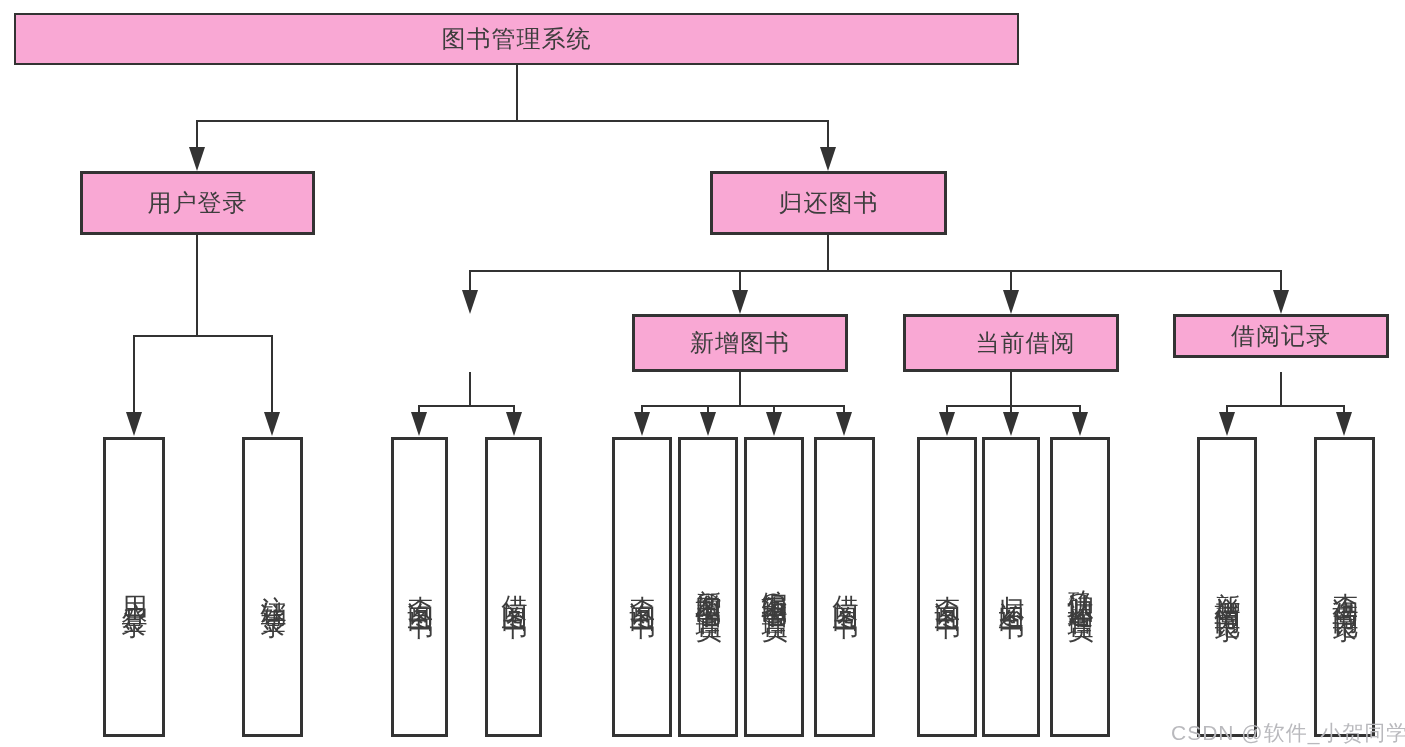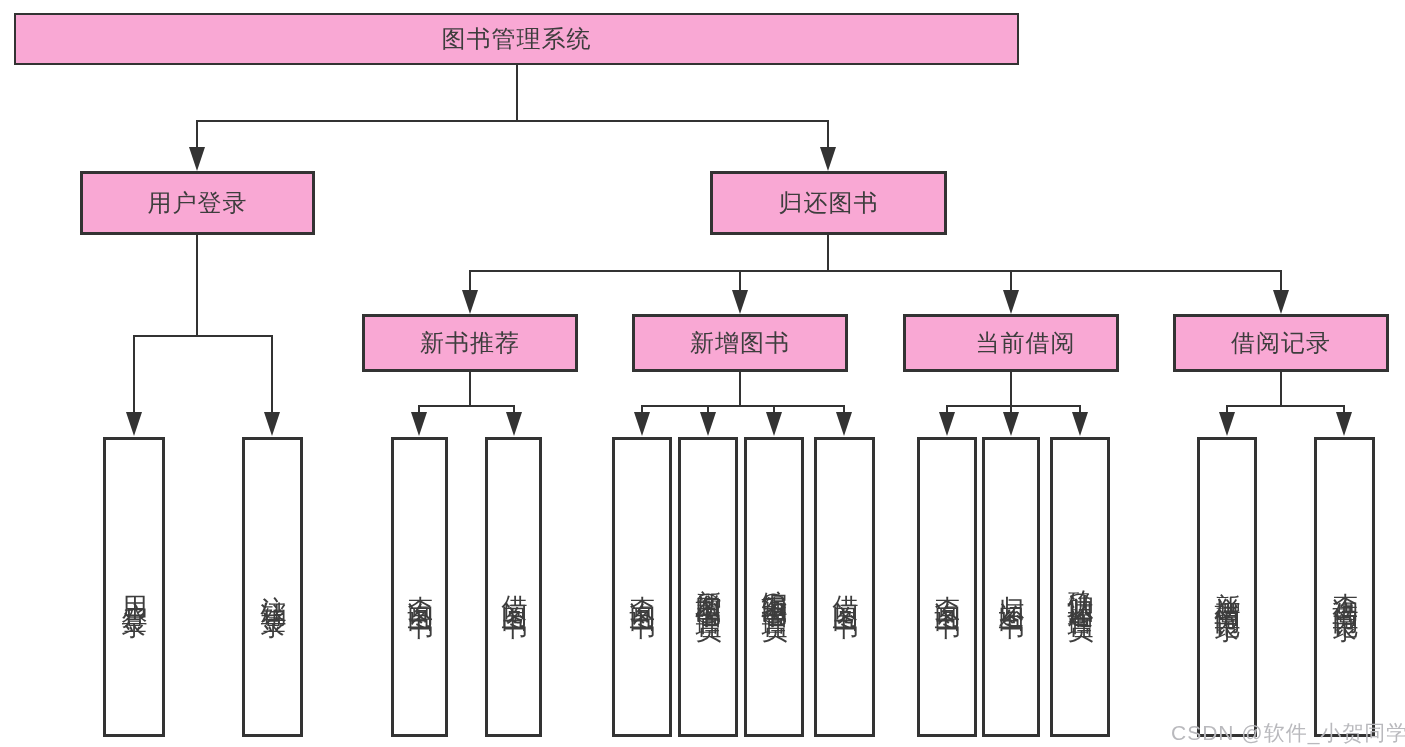--- a/index.html
+++ b/index.html
@@ -64,30 +64,27 @@
   <div class="hline" style="left:469px;top:270px;width:813px;"></div>
   <div class="vline" style="left:469px;top:270px;height:22px;"></div>
   <div class="arrow" style="left:462px;top:290px;"></div>
   <div class="vline" style="left:739px;top:270px;height:22px;"></div>
   <div class="arrow" style="left:732px;top:290px;"></div>
   <div class="vline" style="left:1010px;top:270px;height:22px;"></div>
   <div class="arrow" style="left:1003px;top:290px;"></div>
   <div class="vline" style="left:1280px;top:270px;height:22px;"></div>
   <div class="arrow" style="left:1273px;top:290px;"></div>
 
-  <div class="box" style="left:362px;top:314px;width:216px;height:58px;">
-    <span>新书推荐</span>
-  </div>
   <div class="box" style="left:632px;top:314px;width:216px;height:58px;">
     <span>新增图书</span>
   </div>
   <div class="box" style="left:903px;top:314px;width:216px;height:58px;padding-left:29px;">
     <span>当前借阅</span>
   </div>
-  <div class="box" style="left:1173px;top:314px;width:216px;height:58px;text-align:right;">
+  <div class="box" style="left:1173px;top:314px;width:216px;height:44px;text-align:right;">
     <span>借阅记录</span>
   </div>
 
   <div class="vline" style="left:469px;top:372px;height:35px;"></div>
   <div class="hline" style="left:419px;top:405px;width:96px;"></div>
   <div class="vline" style="left:418px;top:405px;height:10px;"></div>
   <div class="arrow" style="left:411px;top:412px;"></div>
   <div class="vline" style="left:513px;top:405px;height:10px;"></div>
   <div class="arrow" style="left:506px;top:412px;"></div>
 

